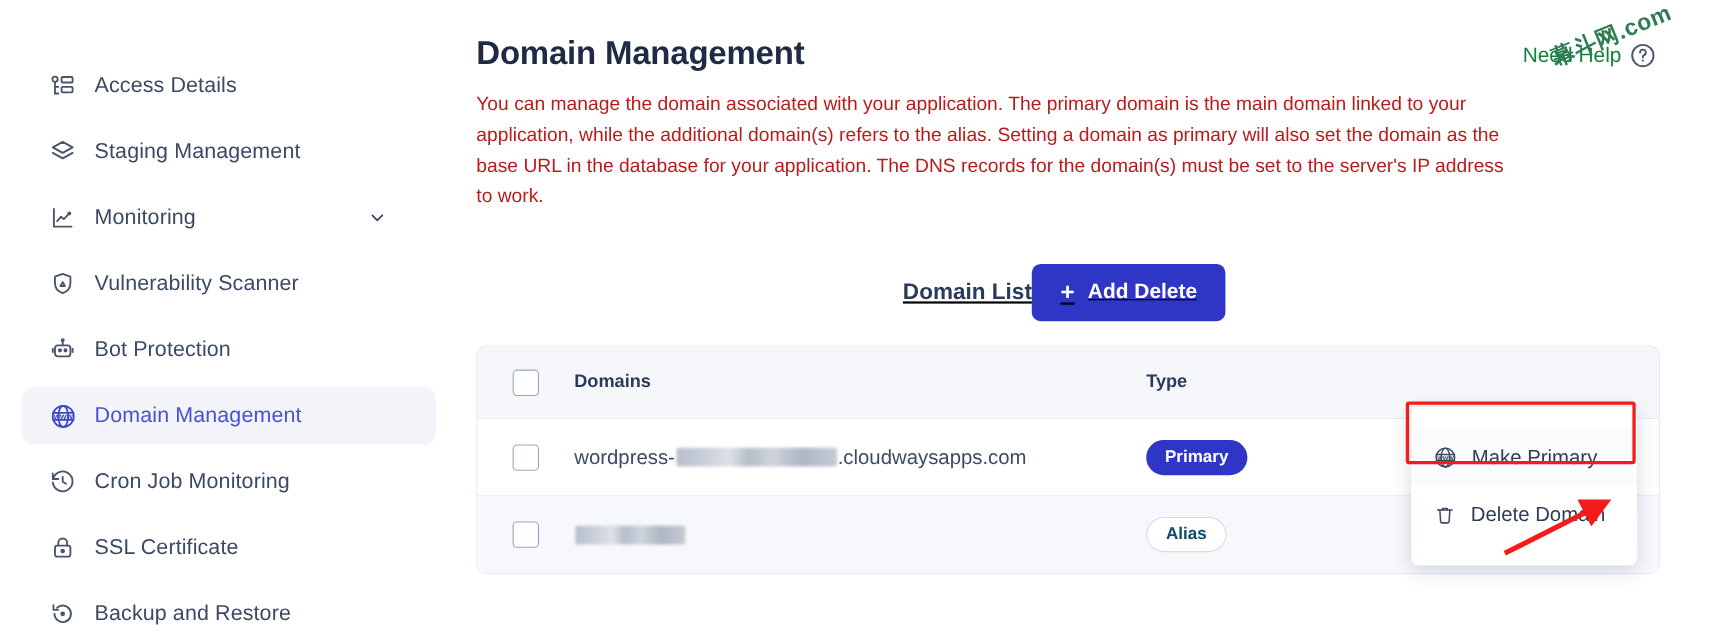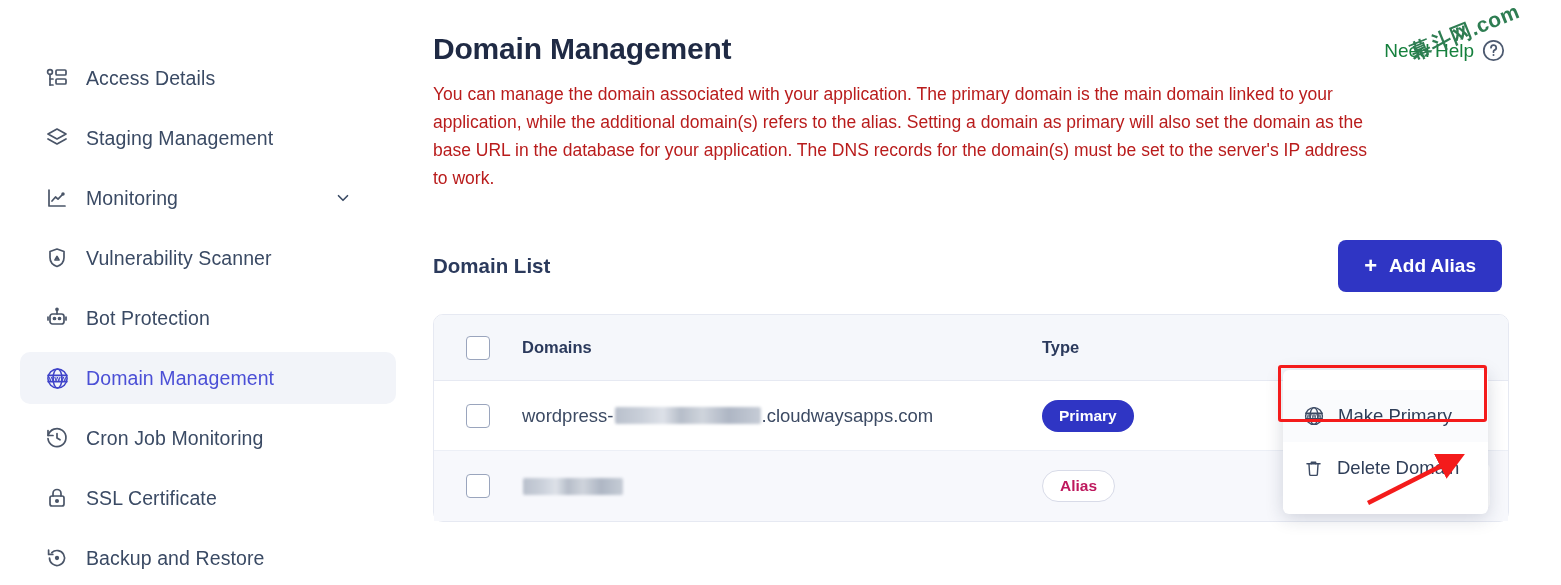--- a/index.html
+++ b/index.html
@@ -121,22 +121,23 @@
     white-space: nowrap;
     pointer-events: none;
     user-select: none;
   }
 
   
   .section-row {
     margin-top: 48px;
     display: flex;
     align-items: center;
-    justify-content: space-between;
+    justify-content: center;
     padding-right: 4px;
+    text-decoration: underline;
   }
   .section-title {
     font-size: 20.5px;
     font-weight: bold;
     color: #2b3a5c;
   }
   .btn-primary {
     display: inline-flex;
     align-items: center;
     gap: 12px;
@@ -228,21 +229,21 @@
   .badge-primary {
     background: #2f35c4;
     color: #ffffff;
     font-size: 15.5px;
     font-weight: bold;
     padding: 7px 17px;
     border-radius: 20px;
   }
   .badge-alias {
     background: #ffffff;
-    color: #be185d;
+    color: #0c4a6e;
     border: 1px solid #d8dbe8;
     font-size: 15.5px;
     font-weight: bold;
     padding: 6px 17px;
     border-radius: 20px;
   }
   .kebab {
     width: 34px; height: 46px;
     display: flex;
     flex-direction: column;
@@ -442,21 +443,21 @@
     </div>
     <div class="watermark">幕斗网.com</div>
 
     <h1 class="page-title">Domain Management</h1>
     <p class="page-desc">You can manage the domain associated with your application. The primary domain is the main domain linked to your application, while the additional domain(s) refers to the alias. Setting a domain as primary will also set the domain as the base URL in the database for your application. The DNS records for the domain(s) must be set to the server's IP address to work.</p>
 
     <div class="section-row">
       <h2 class="section-title">Domain List</h2>
       <button class="btn-primary">
         <span class="btn-plus">+</span>
-        <span>Add Alias</span>
+        <span>Add Delete</span>
       </button>
     </div>
 
     <div class="table-card">
 
       <div class="thead">
         <div class="cell-check">
           <span class="cb"></span>
         </div>
         <div class="cell-domain cell-head">Domains</div>

